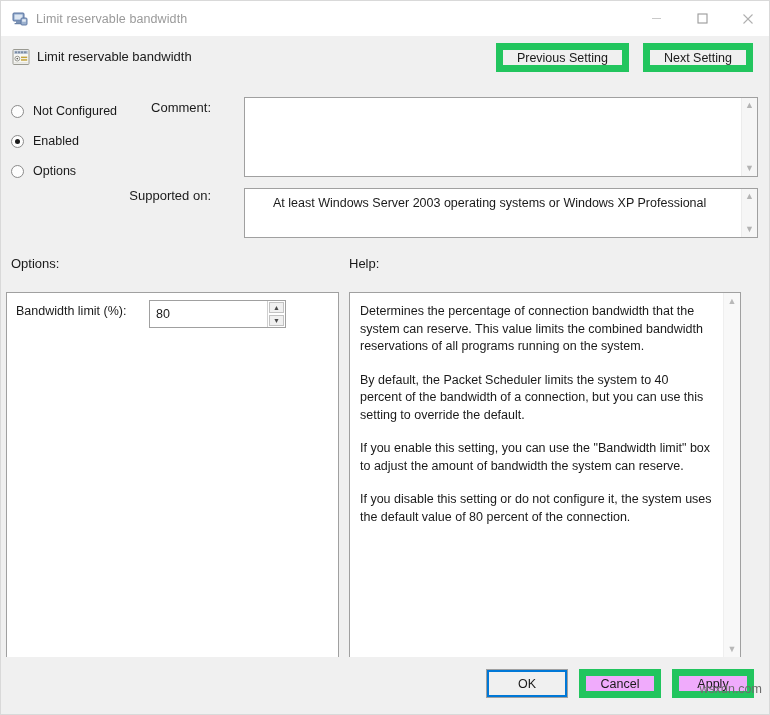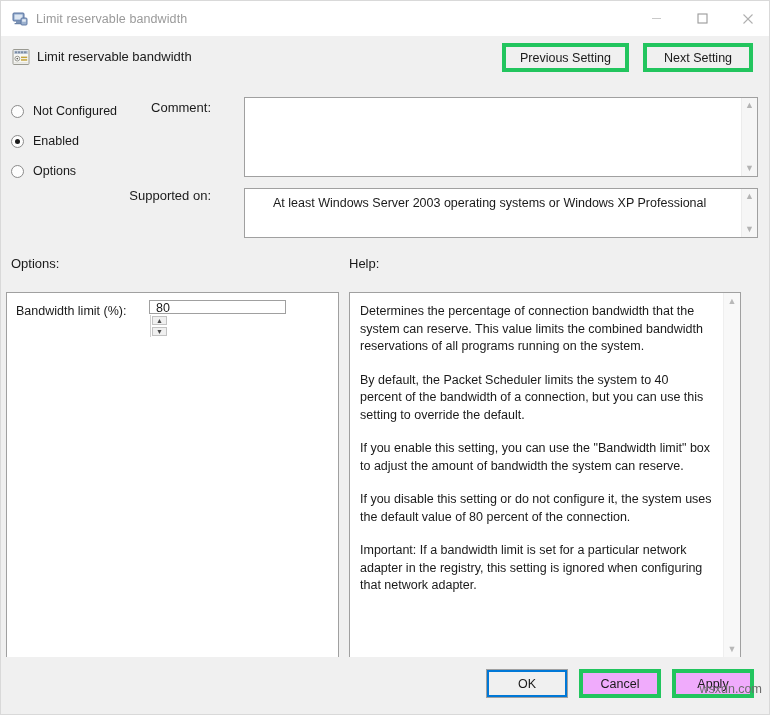--- a/index.html
+++ b/index.html
@@ -62,21 +62,21 @@
     position: absolute; left: 36px; top: 11px;
     font-size: 13px; color: #1a1a1a;
     line-height: 20px;
   }
   .nav-buttons {
     position: absolute; right: 18px; top: 7px;
     display: flex; gap: 14px;
   }
   .btn {
     background: #f0f0f0;
-    border: 4px solid #22c55e;
+    border: 7px solid #22c55e;
     font-family: "Liberation Sans", sans-serif;
     font-size: 12.5px;
     color: #1a1a1a;
     height: 28px;
     padding: 0 14px;
     display: inline-flex; align-items: center; justify-content: center;
     white-space: nowrap;
   }
   .btn-nav { min-width: 110px; height: 29px; }
 
@@ -160,24 +160,24 @@
 
   .option-row {
     position: absolute;
     left: 9px; top: 11px;
     display: flex; align-items: center;
   }
   .option-label { font-size: 12.5px; color: #1a1a1a; }
 
   .spinner {
     position: absolute; left: 148px; top: 299px;
-    width: 137px; height: 14px;
+    width: 137px; height: 28px;
     border: 1px solid #a0a0a0;
     background: #ffffff;
-    display: flex; align-items: stretch; flex-direction: column;
+    display: flex; align-items: stretch;
   }
   .spinner-value {
     flex: 1;
     font-size: 12.5px; color: #1a1a1a;
     padding: 0 0 0 6px;
     display: flex; align-items: center;
   }
   .spinner-btns {
     width: 18px;
     display: flex; flex-direction: column;
@@ -360,21 +360,20 @@
       <div class="spin-btn">▼</div>
     </div>
   </div>
 
   <div class="panel" id="help-panel">
     <div class="help-text">
       <p>Determines the percentage of connection bandwidth that the system can reserve. This value limits the combined bandwidth reservations of all programs running on the system.</p>
       <p>By default, the Packet Scheduler limits the system to 40 percent of the bandwidth of a connection, but you can use this setting to override the default.</p>
       <p>If you enable this setting, you can use the "Bandwidth limit" box to adjust the amount of bandwidth the system can reserve.</p>
       <p>If you disable this setting or do not configure it, the system uses the default value of 80 percent of the connection.</p>
-      <p>Important: If a bandwidth limit is set for a particular network adapter in the registry, this setting is ignored when configuring that network adapter.</p>
     </div>
     <div class="help-scroll">
       <span class="arrow">▲</span>
       <span class="arrow">▼</span>
     </div>
   </div>
 
   <div class="footer">
     <div class="footer-buttons">
       <button class="btn btn-footer btn-default">OK</button>

